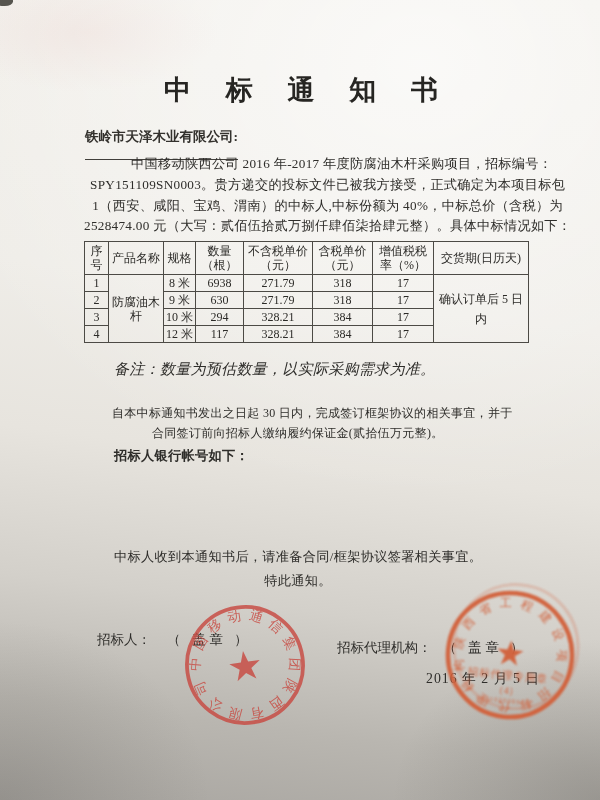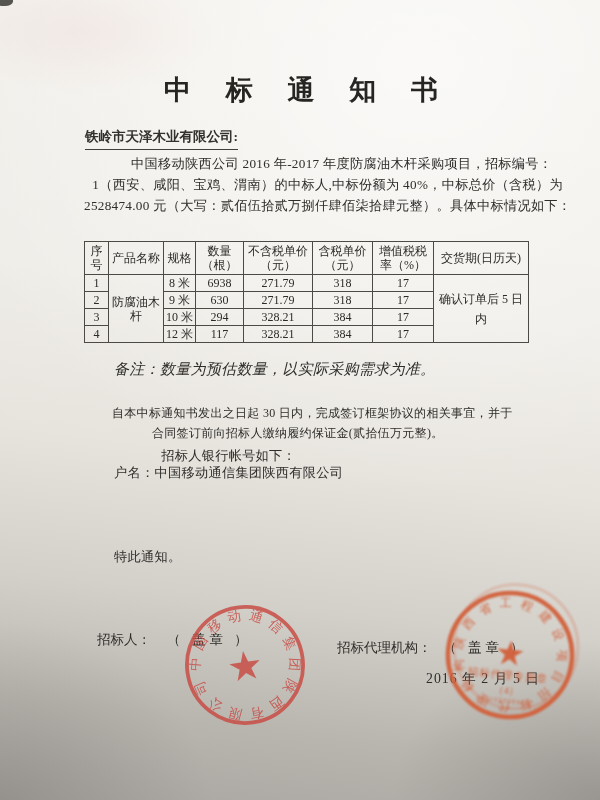--- a/index.html
+++ b/index.html
@@ -11,32 +11,32 @@
       radial-gradient(30% 10% at 14% 4%, rgba(224,178,172,.20) 0%, rgba(224,178,172,0) 75%),
       radial-gradient(50% 32% at 0% 100%, rgba(66,64,60,.20) 0%, rgba(66,64,60,0) 70%),
       radial-gradient(48% 28% at 100% 100%, rgba(66,64,60,.24) 0%, rgba(66,64,60,0) 72%),
       linear-gradient(187deg,#f2f0eb 0%,#efede8 38%,#e7e4de 57%,#d3d0ca 74%,#b9b6b0 88%,#a9a6a1 100%);
     color:#2e2d2a;
   }
   .corner-mark{position:absolute;left:-5px;top:-4px;width:18px;height:10px;background:#3b3934;border-radius:45%;opacity:.85;}
   .title{position:absolute;left:0;top:72px;width:100%;text-align:center;font-size:27px;font-weight:bold;
          letter-spacing:14px;padding-left:16px;box-sizing:border-box;color:#262522;white-space:nowrap;}
   .addressee{position:absolute;left:85px;top:128px;font-size:13.5px;font-weight:bold;
-             border-bottom:1.2px solid #413f3b;padding-bottom:3px;white-space:nowrap;color:#33312d;}
+             border-bottom:1.2px solid #413f3b;padding-bottom:13px;white-space:nowrap;color:#33312d;}
   .block{position:absolute;white-space:nowrap;text-align:center;}
   .line{white-space:nowrap;}
   .intro{left:84px;top:154px;font-size:13.2px;letter-spacing:.3px;}
   .intro .line{height:20.8px;line-height:20.8px;}
   .indent{padding-left:28px;}
   .note{left:114px;top:360px;font-size:15px;letter-spacing:.3px;font-style:italic;}
   .followup{left:83px;top:404px;font-size:12px;letter-spacing:.3px;}
   .followup .line{height:19.5px;line-height:19.5px;}
   .followup .indent{padding-left:29px;}
   .bank{left:114px;top:447px;font-size:13.2px;letter-spacing:.3px;}
-  .bank .line{height:17.4px;line-height:17.4px;}
+  .bank .line{height:17.4px;line-height:17.4px;font-weight:bold;}
   .closing{left:114px;top:545px;font-size:13.2px;letter-spacing:.3px;}
   .closing .line{height:23.5px;line-height:23.5px;}
   .award-table{position:absolute;left:84px;top:241px;width:444px;border-collapse:collapse;
                table-layout:fixed;font-size:12px;color:#2b2a27;}
   .award-table th,.award-table td{border:1px solid #4c4a45;text-align:center;vertical-align:middle;
                padding:0;font-weight:normal;line-height:14px;}
   .award-table thead tr{height:33px;}
   .award-table tbody tr{height:17px;}
   .pre{white-space:pre-line;}
   .sig-label{position:absolute;font-size:13.5px;white-space:nowrap;}
@@ -56,20 +56,21 @@
 
 <div id="photo">
   <div class="corner-mark"></div>
 
   <div class="title">中 标 通 知 书</div>
 
   <div class="addressee">铁岭市天泽木业有限公司:</div>
 
   <div class="block intro">
     <div class="line indent">中国移动陕西公司 2016 年-2017 年度防腐油木杆采购项目，招标编号：</div>
+    <div class="line">SPY151109SN0003。贵方递交的投标文件已被我方接受，正式确定为本项目标包</div>
     <div class="line">1（西安、咸阳、宝鸡、渭南）的中标人,中标份额为 40%，中标总价（含税）为</div>
     <div class="line">2528474.00 元（大写：贰佰伍拾贰万捌仟肆佰柒拾肆元整）。具体中标情况如下：</div>
   </div>
 
   <table class="award-table">
     <colgroup>
       <col style="width:24px">
         <col style="width:55px">
         <col style="width:32px">
         <col style="width:48px">
@@ -136,24 +137,24 @@
 
   <div class="block note">备注：数量为预估数量，以实际采购需求为准。</div>
 
   <div class="block followup">
     <div class="line indent">自本中标通知书发出之日起 30 日内，完成签订框架协议的相关事宜，并于</div>
     <div class="line">合同签订前向招标人缴纳履约保证金(贰拾伍万元整)。</div>
   </div>
 
   <div class="block bank">
     <div class="line">招标人银行帐号如下：</div>
-    <div class="line">户名：中国移动通信集团陕西有限公司</div>
   </div>
 
   <div class="block closing">
+    <div class="line">中标人收到本通知书后，请准备合同/框架协议签署相关事宜。</div>
     <div class="line">特此通知。</div>
   </div>
 
   <div class="sig-label bidder-label">招标人：</div>
   <div class="sig-label bidder-seal">（ 盖章 ）</div>
   <div class="sig-label agency-label">招标代理机构：</div>
   <div class="sig-label agency-seal">（ 盖章 ）</div>
   <div class="doc-date">2016 年 2 月 5 日</div>
 
   <svg class="seal-svg seal-left" width="128" height="128" viewBox="-64 -64 128 128">

